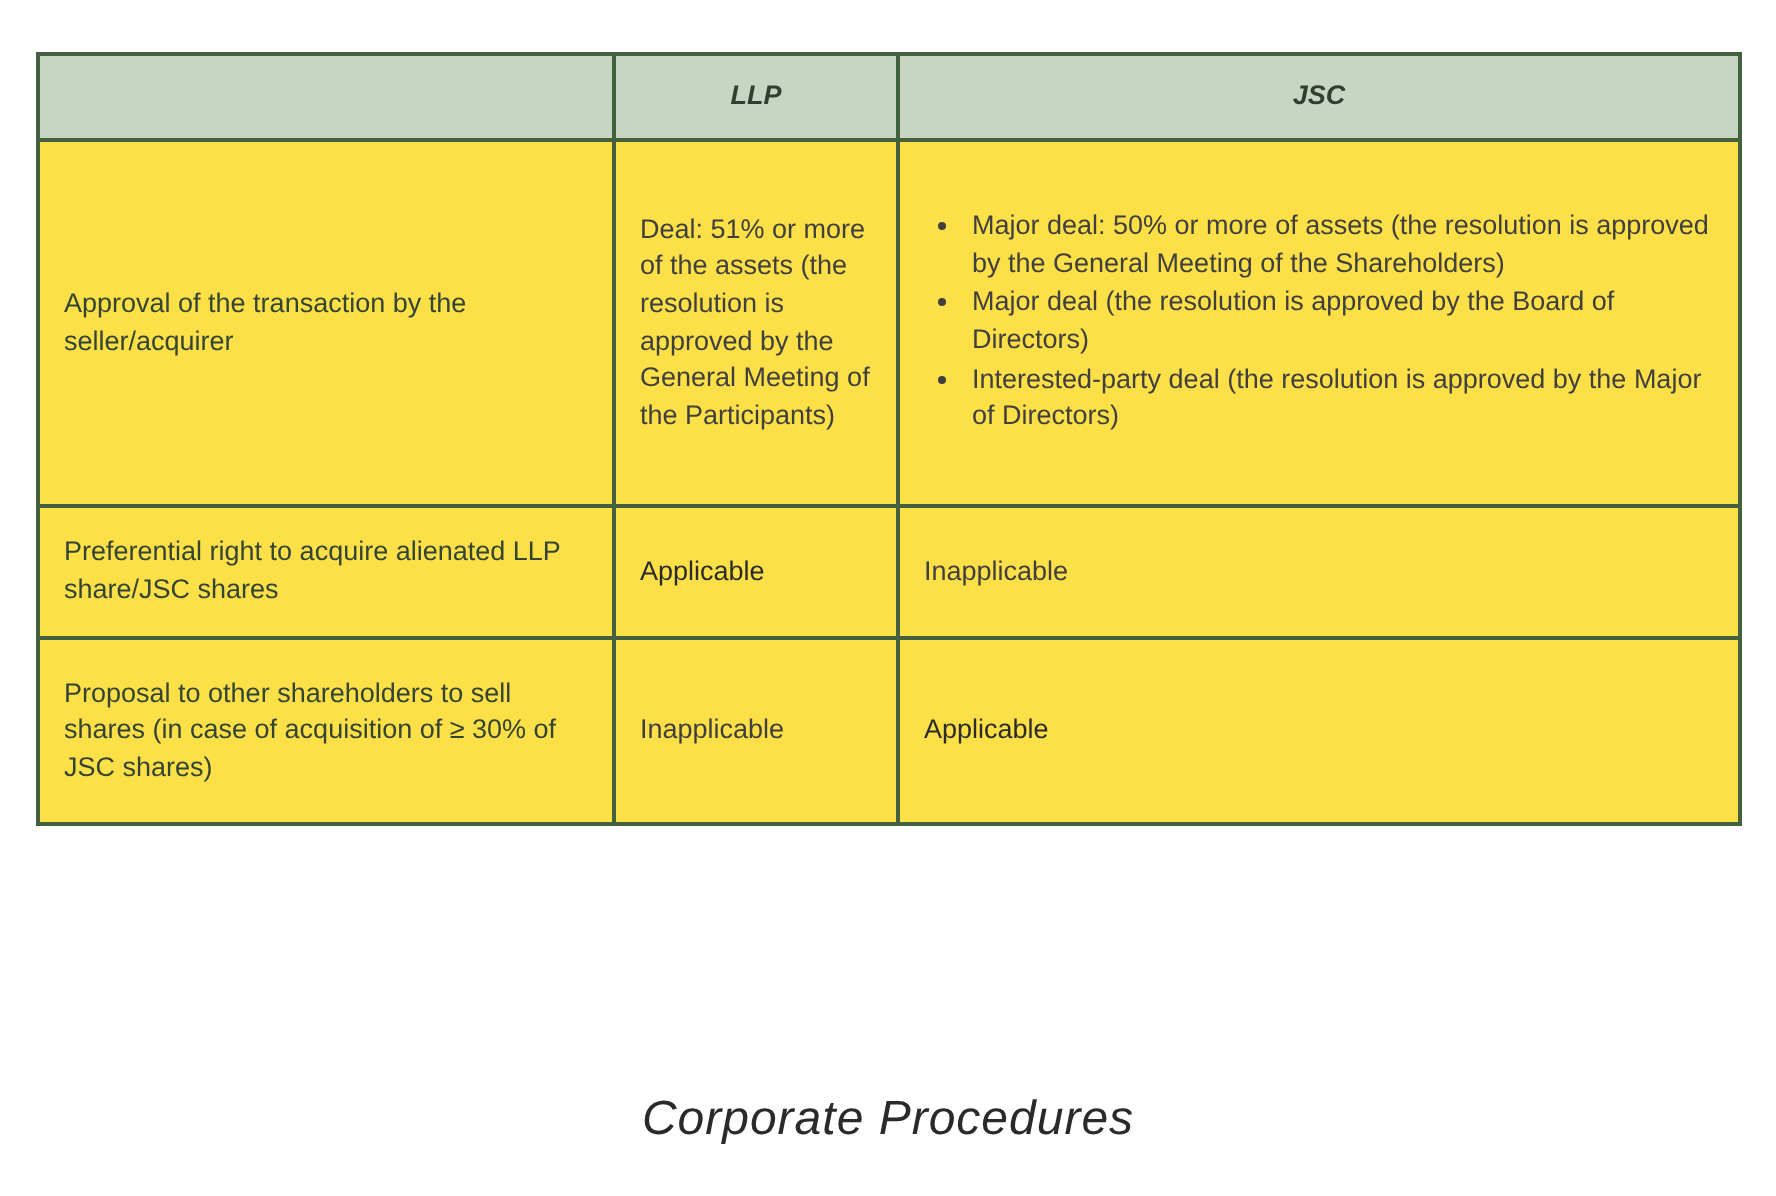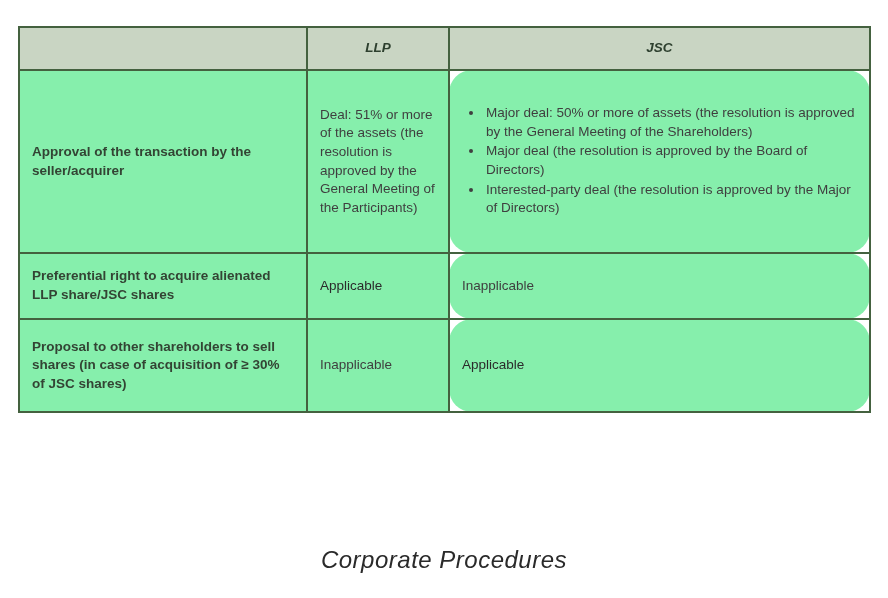--- a/index.html
+++ b/index.html
@@ -29,45 +29,45 @@
     color: #3f3f3f;
   }
   table.cmp col.c1 { width: 288px; }
   table.cmp col.c2 { width: 142px; }
   table.cmp col.c3 { width: 421px; }
   table.cmp th, table.cmp td {
     border: 2px solid #44613f;
     vertical-align: middle;
     padding: 8px 12px;
     line-height: 1.38;
-    background: #86efac;
+    background: #fde047;
   }
   table.cmp th {
     background: #c9d5c3;
     color: #2e402f;
     font-weight: bold;
     font-size: 13.5px;
     text-align: center;
     height: 33px;
     padding: 4px 8px;
     font-style: italic;
   }
   td.label-cell {
     background: #c9d5c3;
     color: #334434;
-    font-weight: bold;
+    font-weight: normal;
     padding-left: 16px;
     padding-right: 14px;
   }
   tr.row-approval   { height: 183px; }
   tr.row-pref       { height: 66px;  }
   tr.row-proposal   { height: 93px;  }
   tr.row-repurchase { height: 68px;  }
   td.llp-cell { padding-left: 13px; padding-right: 8px; }
-  td.jsc-cell { padding-left: 12px; padding-right: 10px; border-radius: 23px; }
+  td.jsc-cell { padding-left: 12px; padding-right: 10px; }
   td .bold { font-weight: normal; color: #2b2b2b; }
   ul.bullets {
     margin: 0;
     padding-left: 22px;
   }
   ul.bullets li {
     margin: 0 0 1px 0;
     padding-left: 2px;
   }
   .caption {

